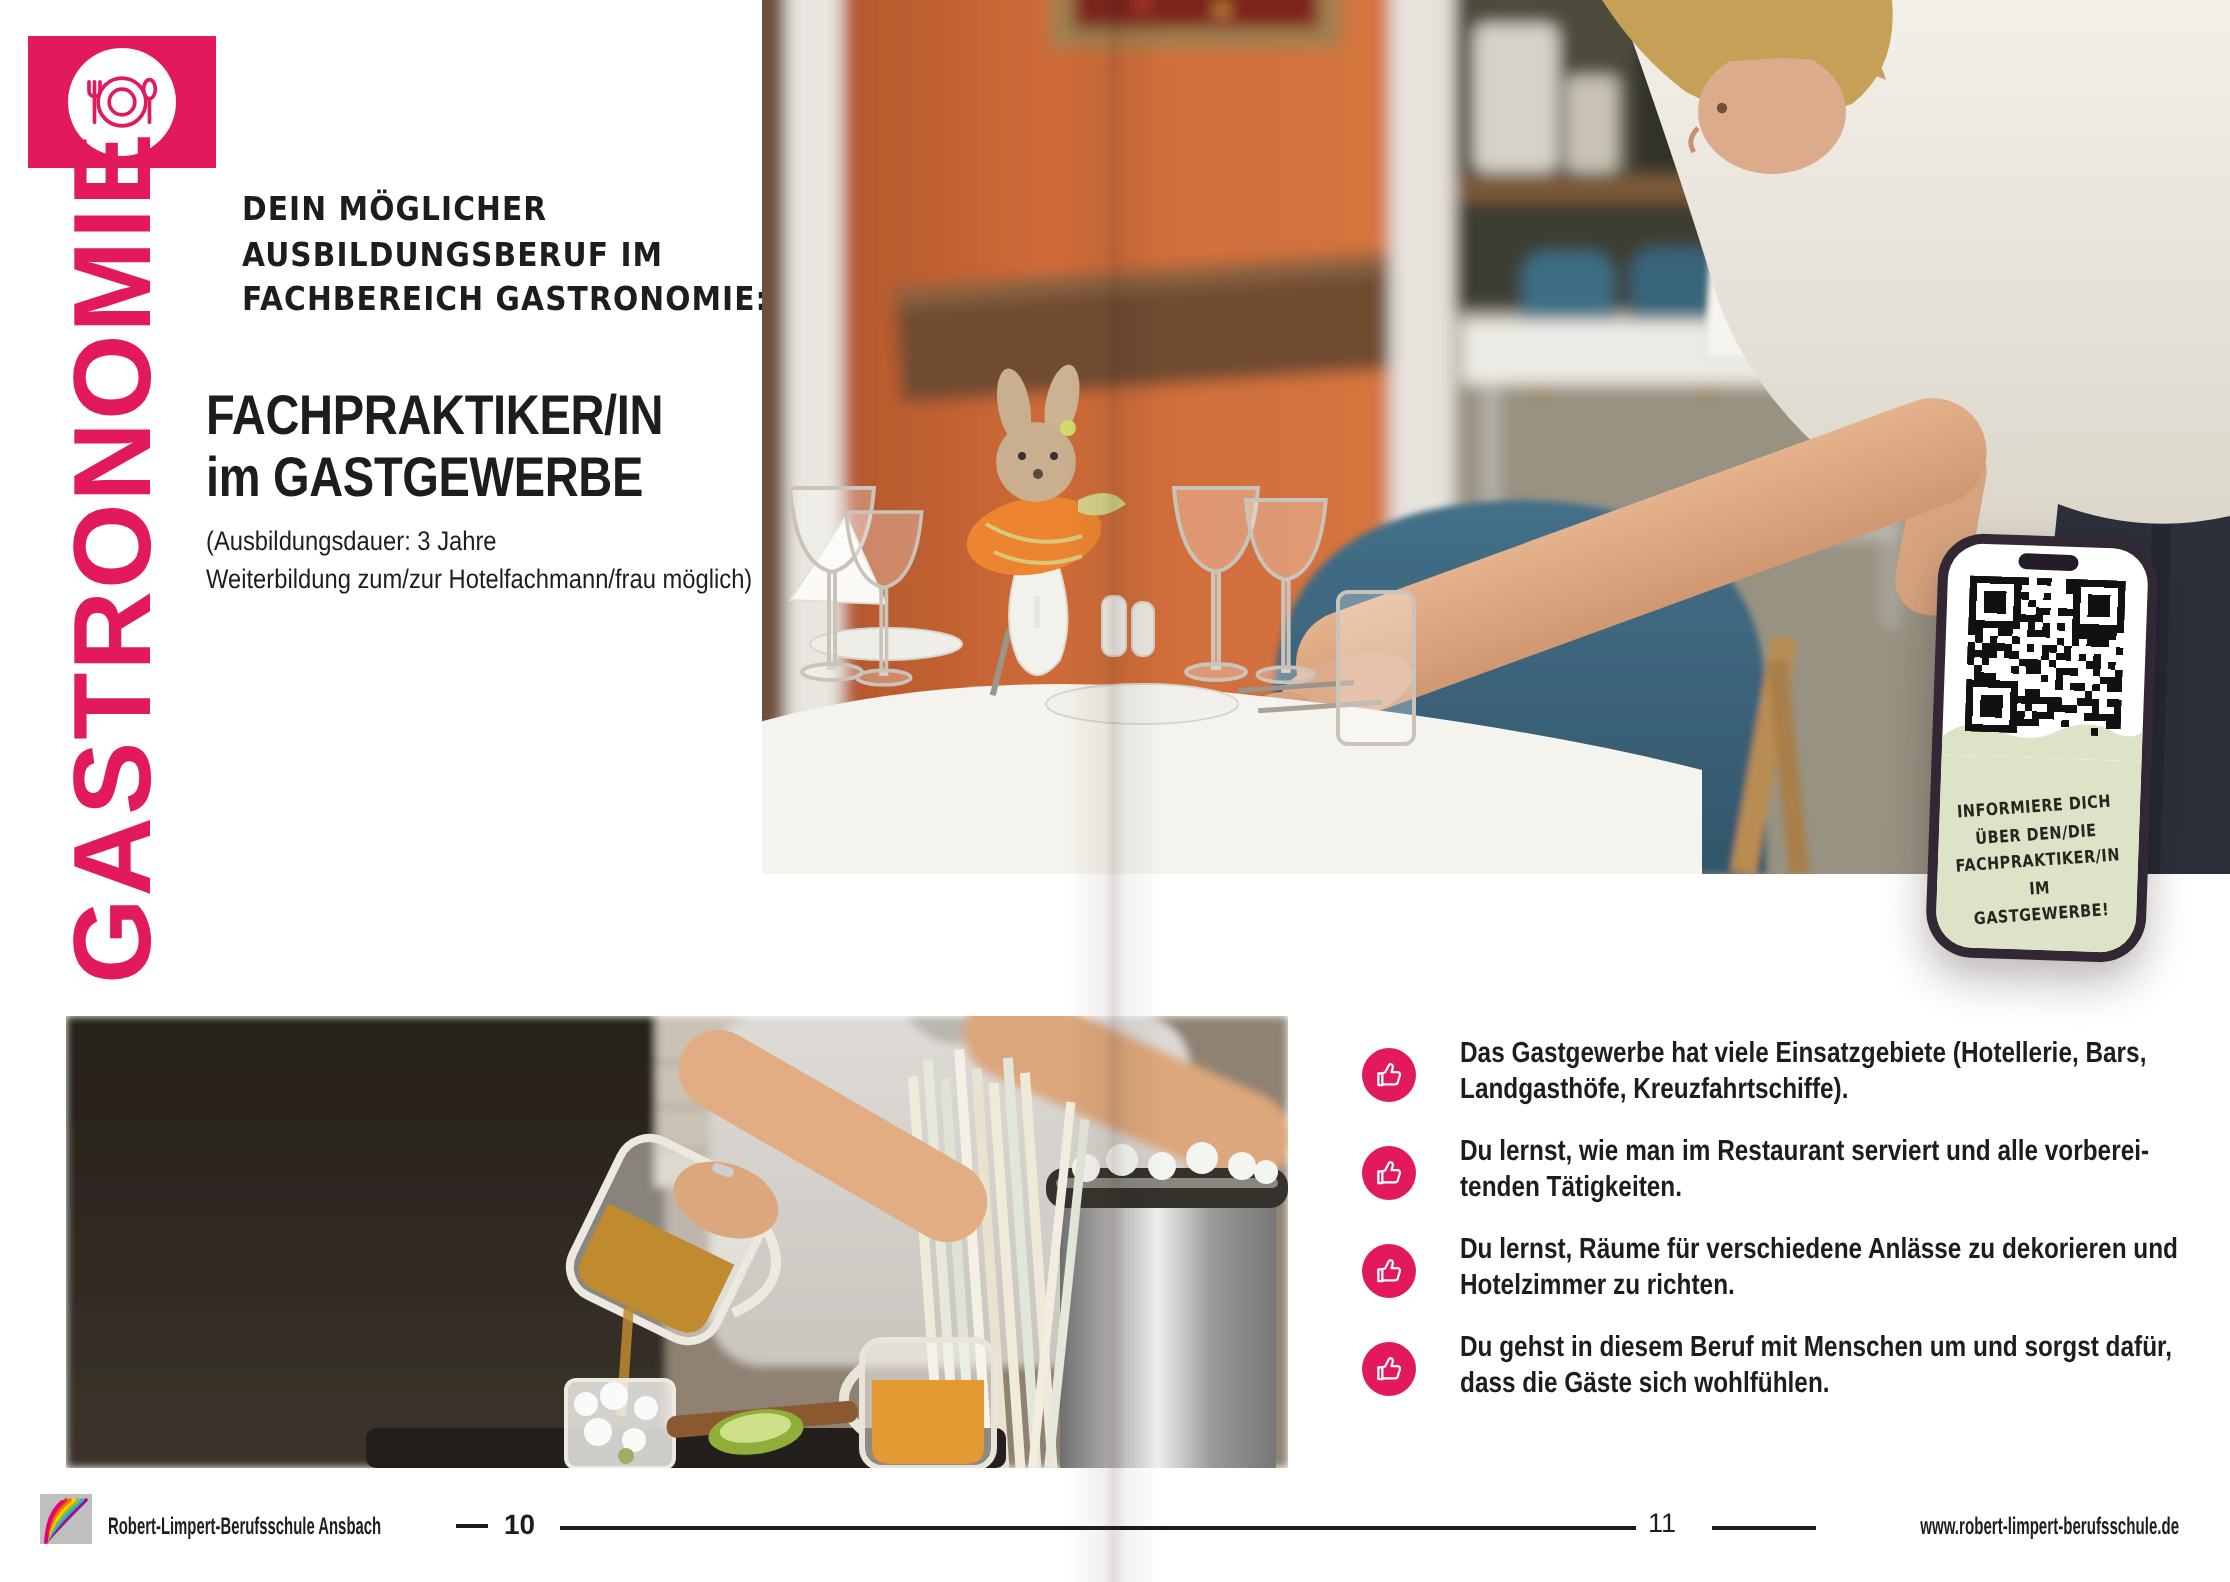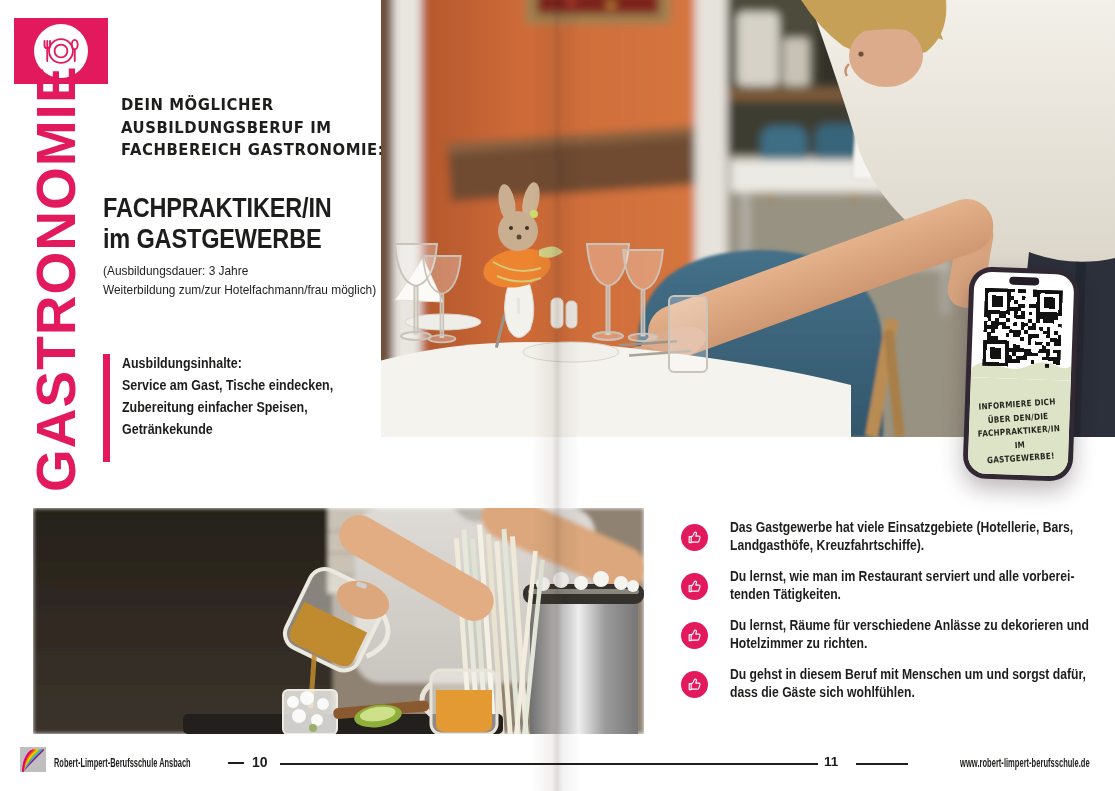--- a/index.html
+++ b/index.html
@@ -47,21 +47,21 @@
   .fold{position:absolute;left:533px;top:0;width:48px;height:791px;pointer-events:none;z-index:40;
         background:linear-gradient(to right,rgba(0,0,0,0) 0%,rgba(90,60,40,.08) 40%,
         rgba(60,40,30,.16) 50%,rgba(0,0,0,.05) 62%,rgba(0,0,0,0) 100%);}
   
   .f-logo{position:absolute;left:20px;top:747px;width:26px;height:25px;z-index:20;}
   .f-school{position:absolute;left:54px;top:756px;font-weight:700;font-size:12px;white-space:nowrap;
          transform:scaleX(.62);transform-origin:0 50%;z-index:20;}
   .f-dash1{position:absolute;left:228px;top:762px;width:16px;height:2px;background:#1d1d1b;z-index:20;}
   .f-page-left{position:absolute;left:252px;top:754px;font-weight:700;font-size:14px;z-index:20;}
   .f-line-long{position:absolute;left:280px;top:763px;width:538px;height:2px;background:#1d1d1b;z-index:20;}
-  .f-page-right{position:absolute;left:824px;top:754px;font-weight:700;font-size:13.5px;z-index:20;}
+  .f-page-right{position:absolute;left:824px;top:754px;font-weight:400;font-size:13.5px;z-index:20;}
   .f-line-short{position:absolute;left:856px;top:763px;width:52px;height:2px;background:#1d1d1b;z-index:20;}
   .f-url{position:absolute;right:25px;top:756px;font-weight:700;font-size:12px;white-space:nowrap;
          transform:scaleX(.63);transform-origin:100% 50%;z-index:20;}
 </style>
 </head>
 <body>
 
 <div id="page">
 
   <div class="badge">
@@ -90,29 +90,20 @@
   <div class="title">
     <div>FACHPRAKTIKER/IN</div>
     <div>im GASTGEWERBE</div>
   </div>
 
   <div class="subtitle">
     <div>(Ausbildungsdauer: 3 Jahre</div>
     <div>Weiterbildung zum/zur Hotelfachmann/frau möglich)</div>
   </div>
 
-  <div class="contents">
-    <div class="contents-bar"></div>
-    <div class="contents-text">
-      <div>Ausbildungsinhalte:</div>
-      <div>Service am Gast, Tische eindecken,</div>
-      <div>Zubereitung einfacher Speisen,</div>
-      <div>Getränkekunde</div>
-    </div>
-  </div>
 
   <svg class="photo-top" viewBox="0 0 734 437" preserveAspectRatio="none">
     <defs>
       <linearGradient id="wallG" x1="0" y1="0" x2="1" y2="0">
         <stop offset="0" stop-color="#b4572c"></stop>
           <stop offset=".35" stop-color="#cd6a38"></stop>
           <stop offset="1" stop-color="#d5753f"></stop>
       </linearGradient>
       <linearGradient id="shirtG" x1="0" y1="0" x2="0" y2="1">
         <stop offset="0" stop-color="#f3f0e9"></stop>

